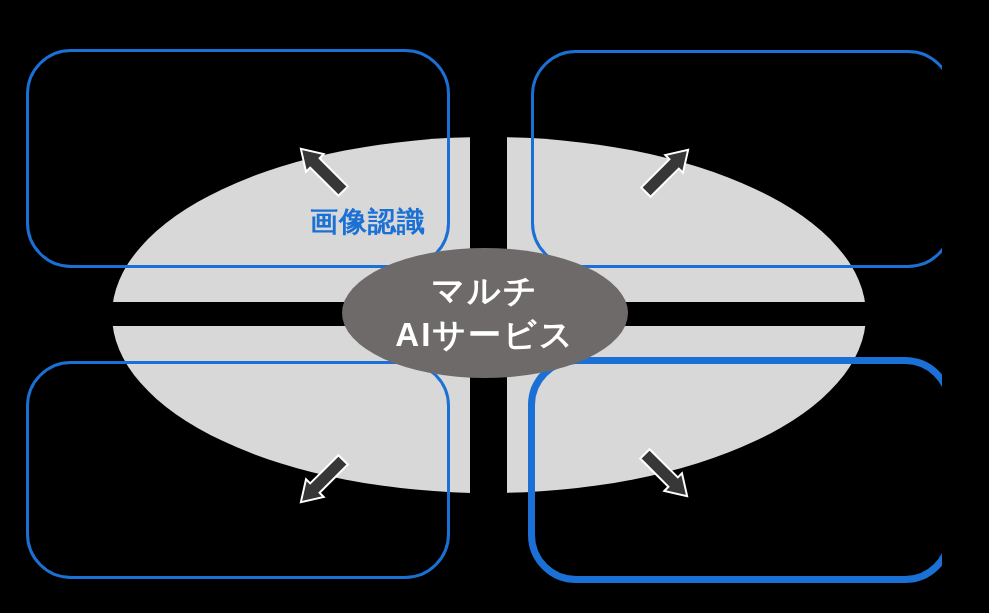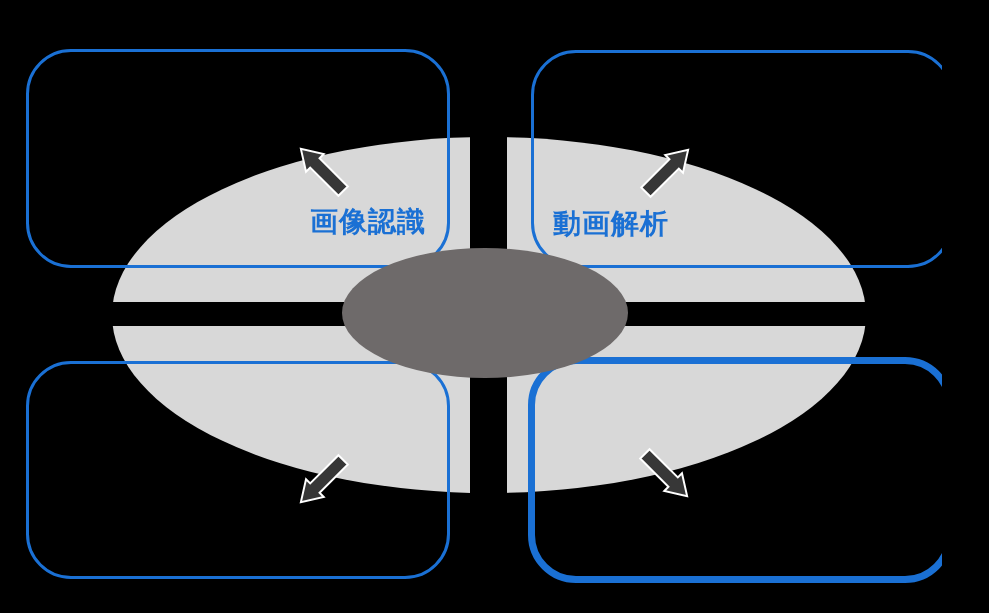--- a/index.html
+++ b/index.html
@@ -99,18 +99,19 @@
     <polygon points="10.9,74.9 53.7,32.1 47.4,25.8 82,18 74.2,52.6 67.9,46.3 25.1,89.1"></polygon>
   </svg>
   <svg class="arrow arrow-dl" viewBox="0 0 100 100" aria-hidden="true">
     <polygon points="10.9,74.9 53.7,32.1 47.4,25.8 82,18 74.2,52.6 67.9,46.3 25.1,89.1"></polygon>
   </svg>
   <svg class="arrow arrow-dr" viewBox="0 0 100 100" aria-hidden="true">
     <polygon points="10.9,74.9 53.7,32.1 47.4,25.8 82,18 74.2,52.6 67.9,46.3 25.1,89.1"></polygon>
   </svg>
 
   <span class="qlabel qlabel-tl">画像認識</span>
-  <span class="qlabel qlabel-tr">動画解析</span>
 
   <div class="center-ellipse">
+    <span>マルチ</span>
+    <span>AIサービス</span>
   </div>
 
 </div>
 
 </body></html>

